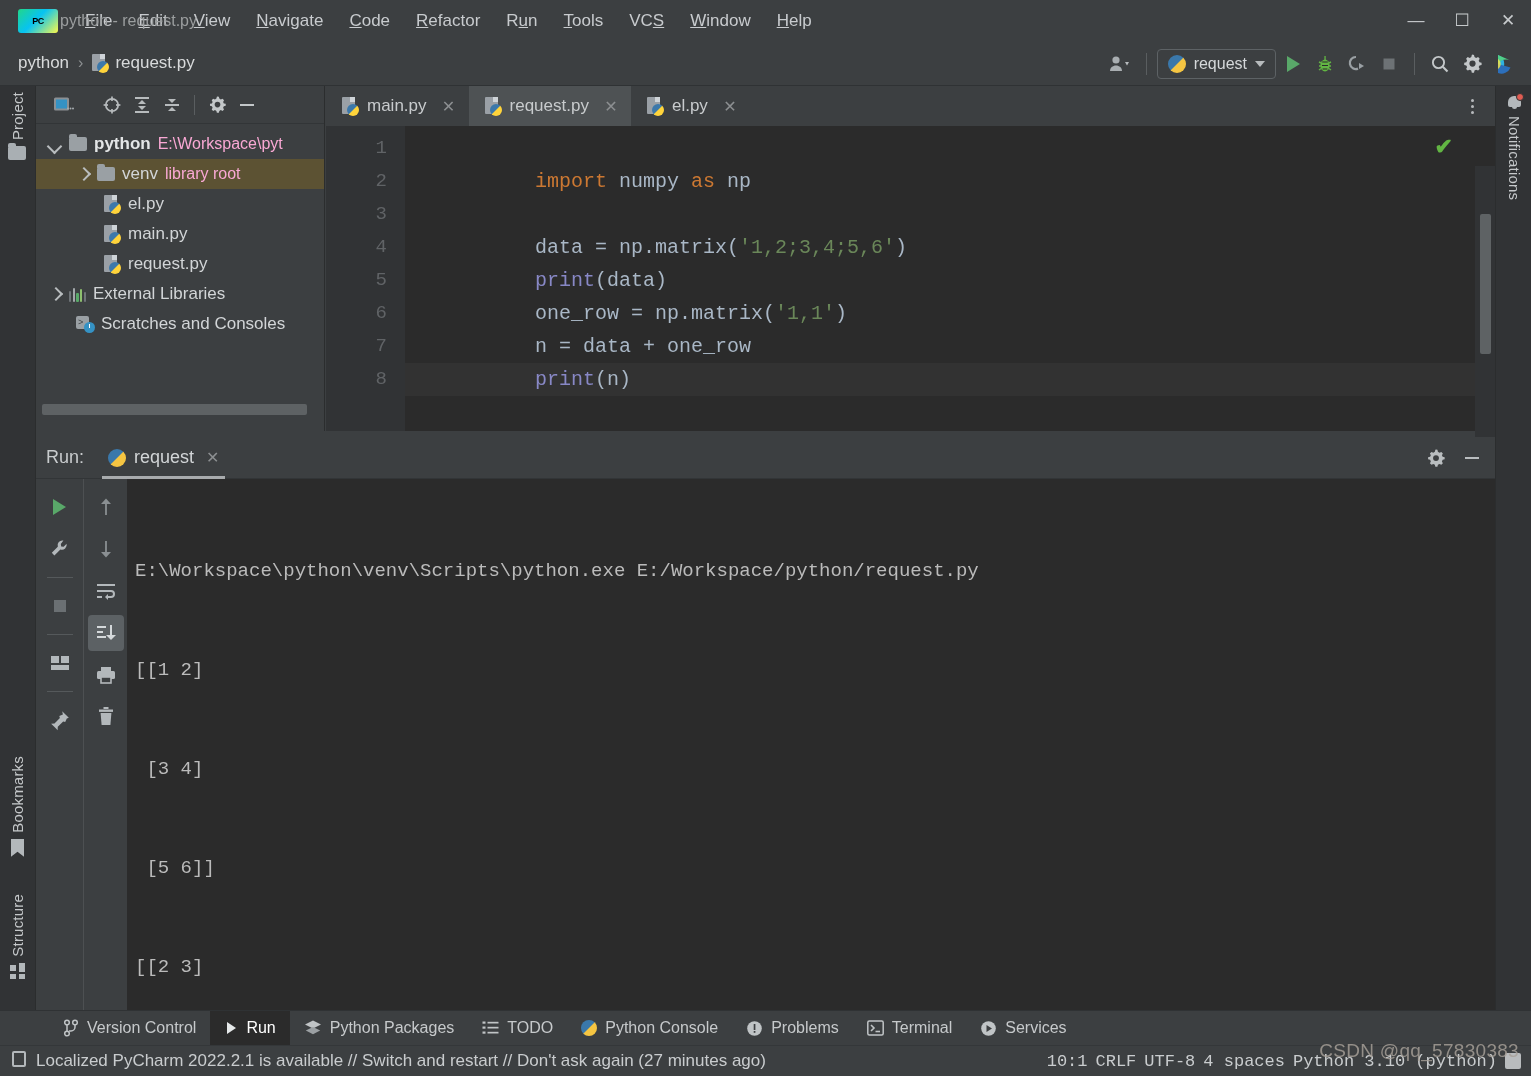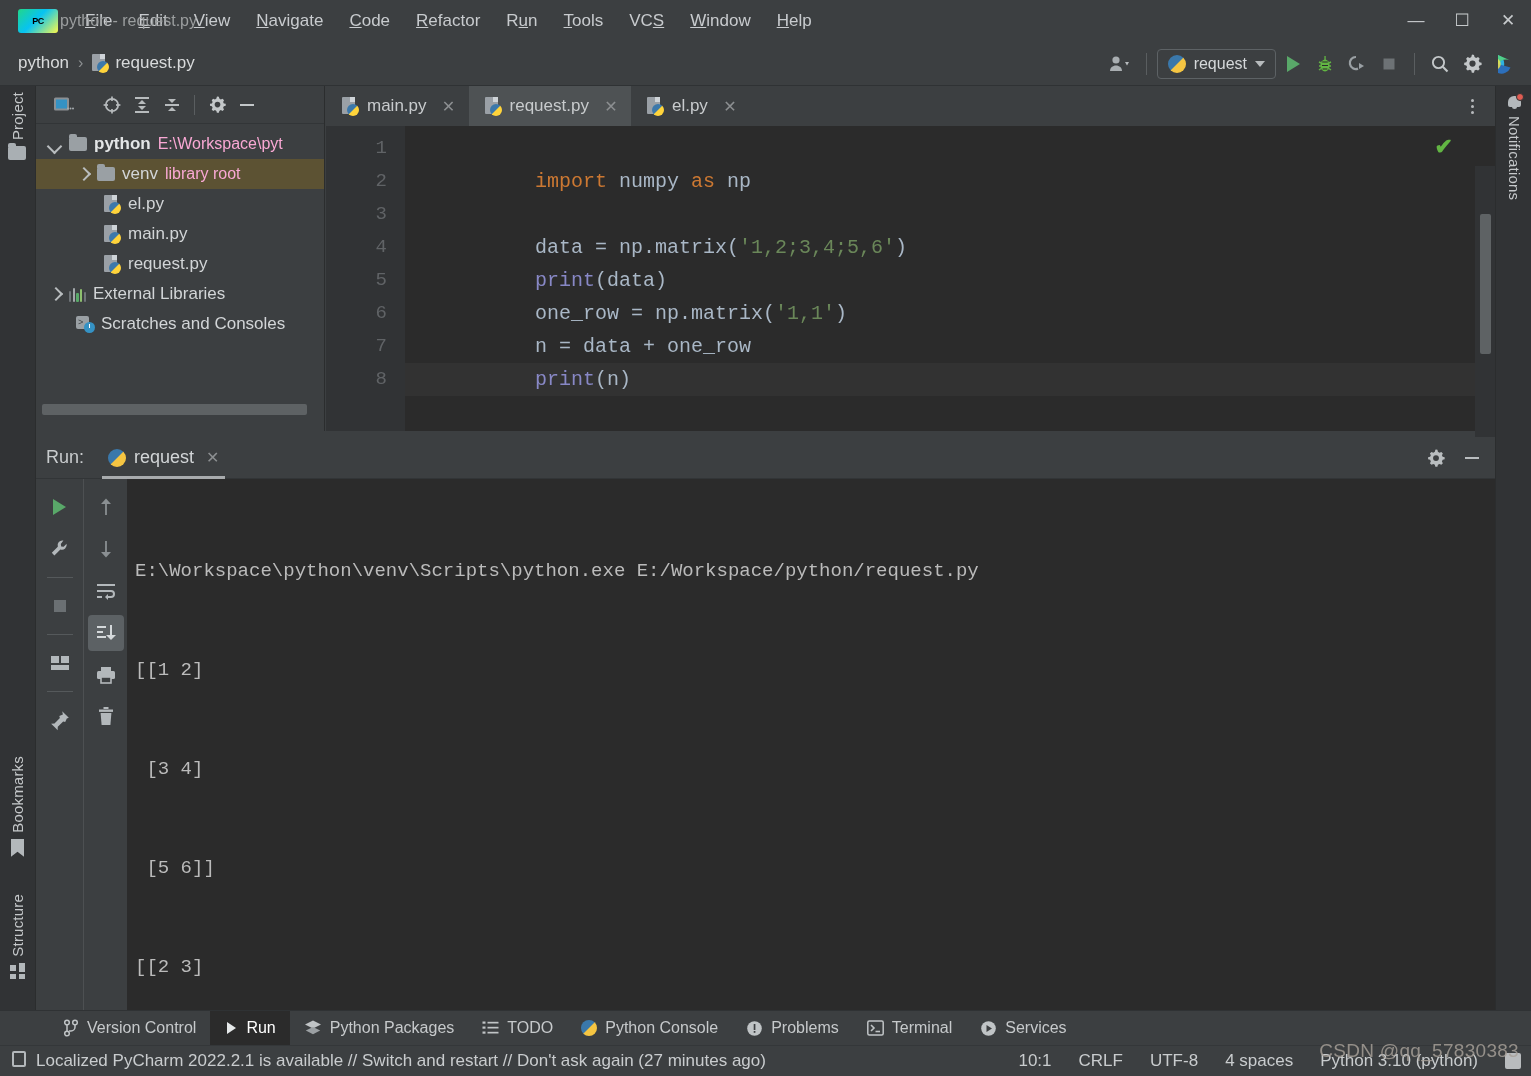--- a/index.html
+++ b/index.html
@@ -368,21 +368,22 @@
   
   .statusbar {
     position: absolute; left: 0; bottom: 0; width: 1531px; height: 31px;
     background: #3c3f41; display: flex; align-items: center;
     border-top: 1px solid #343739;
   }
   .sb-left { display: flex; gap: 10px; margin-left: 12px; }
   .sb-msg { font-size: 17px; color: #c9ccce; cursor: default; }
   .sb-right {
     position: absolute; right: 10px; display: flex; align-items: center;
-    gap: 27px;
+    gap: 8px;
+    font-family: Liberation Mono, monospace;
   }
   .sb-item { font-size: 17px; color: #c9ccce; cursor: default; }
   .note-icon {
     width: 14px; height: 16px; border: 2px solid #b3b8bb; border-radius: 2px;
   }
   .lock-box {
     width: 16px; height: 16px; background: #b9bcbe; border-radius: 2px;
   }
   .watermark {
     position: absolute; right: 12px; bottom: 14px; font-size: 19px;

